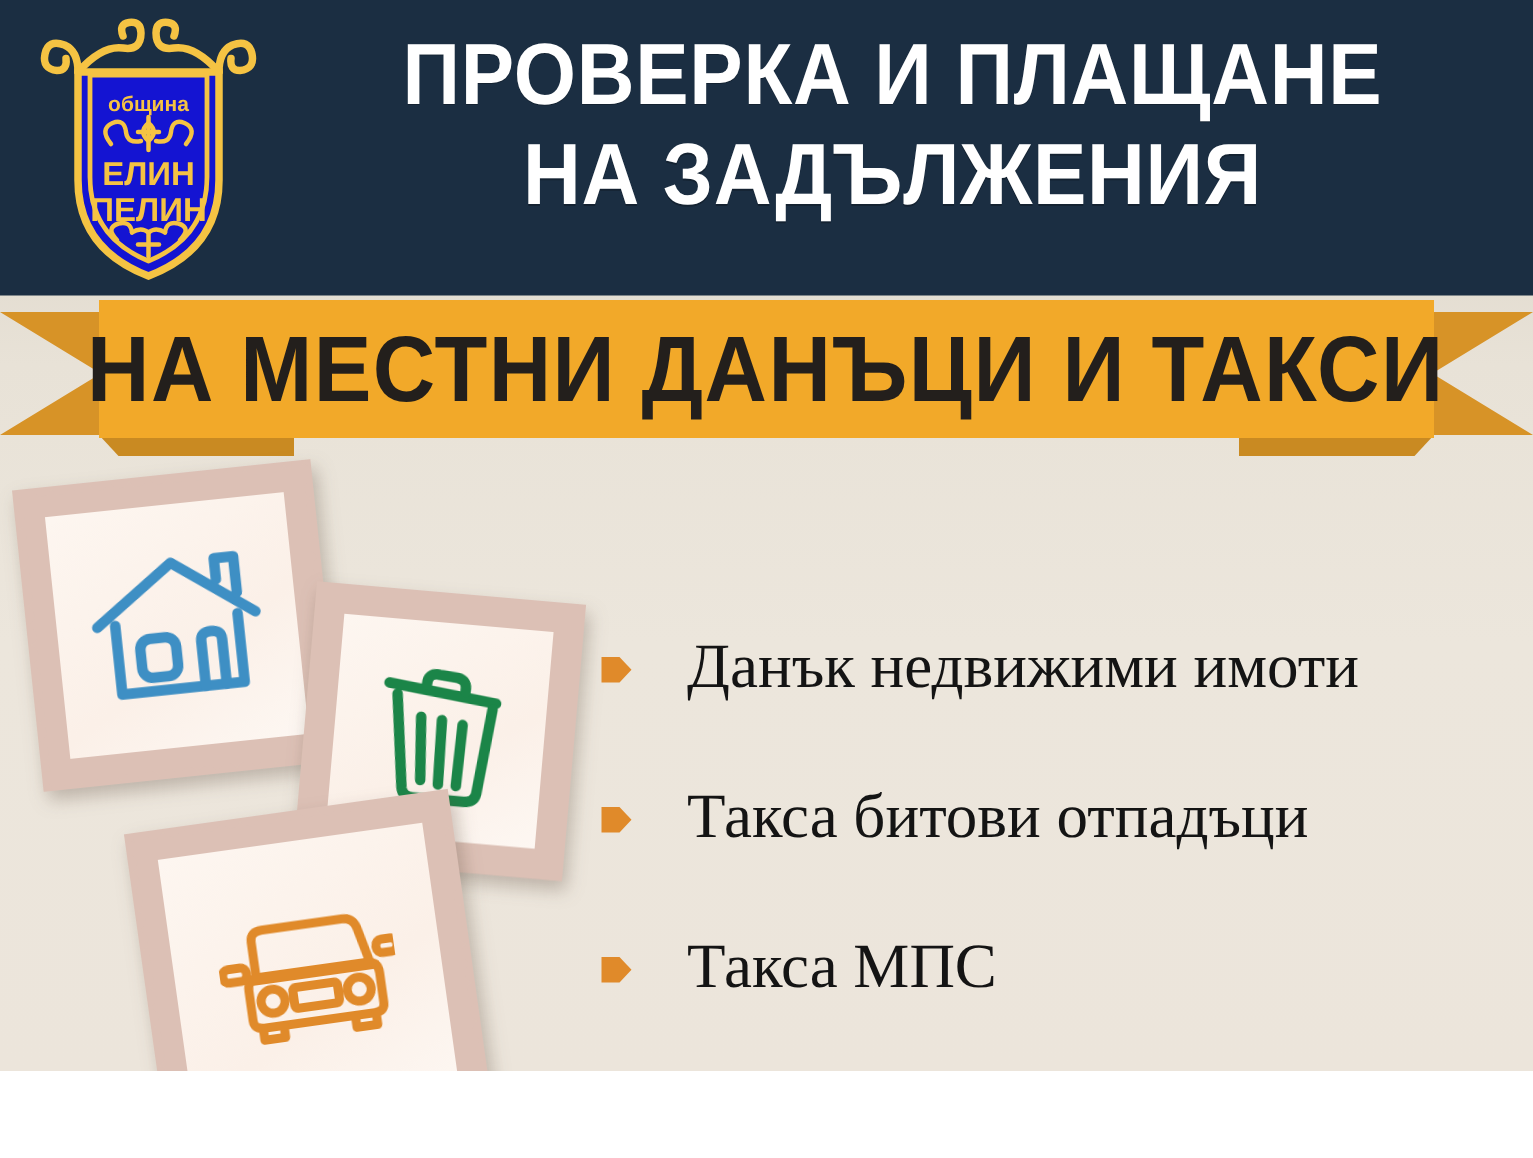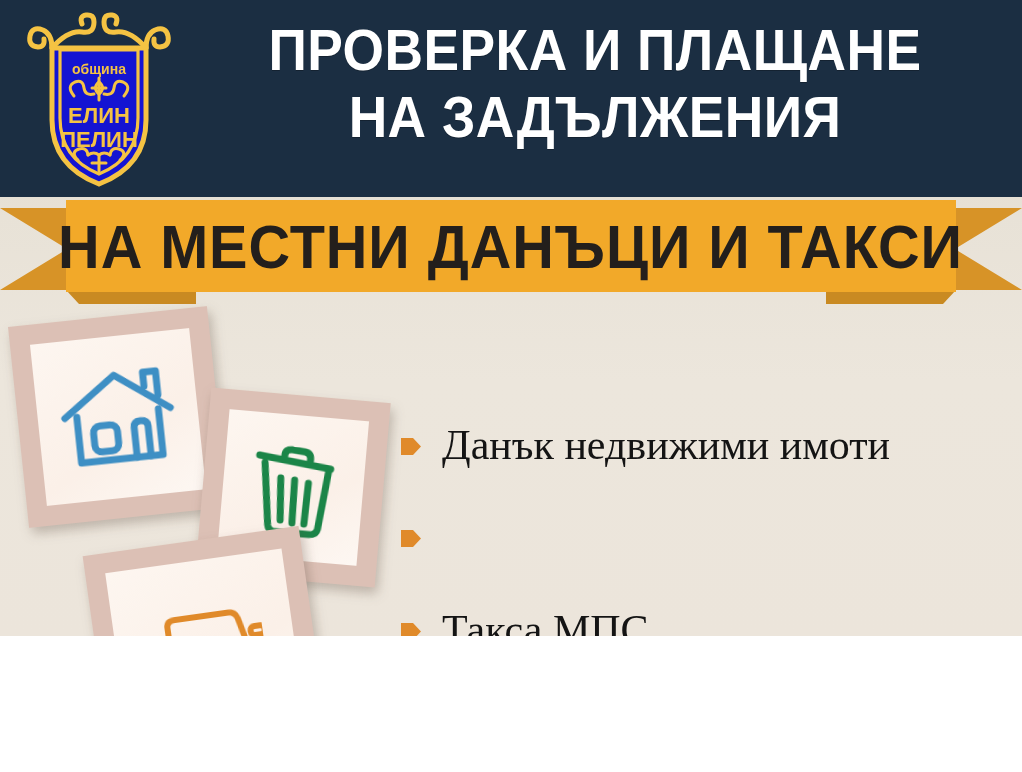--- a/index.html
+++ b/index.html
@@ -2,21 +2,21 @@
 <html><head>
 <meta charset="utf-8">
 <style>
   html,body{margin:0;padding:0;}
   body{
     width:1022px;height:772px;overflow:hidden;
     font-family:"Liberation Sans",sans-serif;
     background:#ffffff;
   }
   .poster{
-    position:relative;width:1022px;height:636px;overflow:hidden;
+    position:relative;width:1022px;height:714px;overflow:hidden;
     background:linear-gradient(180deg,#cdc6b8 0%,#ddd6c9 14%,#e8e2d7 34%,#ece6dc 60%,#ece5db 100%);
   }
 
   
   .header-band{
     position:absolute;left:0;top:0;width:1022px;height:197px;
     background:#1b2e42;
   }
   .header-title{
     position:absolute;left:180px;top:16px;width:830px;
@@ -84,21 +84,21 @@
     display:flex;align-items:center;justify-content:center;
   }
   .stamp-inner svg{display:block;}
 
   #stamp-house{left:18px;top:316px;width:200px;height:202px;transform:rotate(-6deg);}
   #stamp-trash{left:203px;top:395px;width:180px;height:185px;transform:rotate(5deg);}
   #stamp-car{left:97px;top:540px;width:218px;height:222px;transform:rotate(-8deg);}
 
   
   .bullets{position:absolute;left:400px;top:424px;width:610px;}
-  .bullet-row{display:flex;align-items:center;margin-bottom:58px;}
+  .bullet-row{display:flex;align-items:center;margin-bottom:58px;gap:16px;}
   .bullet-marker{
     width:22px;height:25px;flex:none;margin-right:20px;margin-top:2px;
   }
   .bullet-label{
     font-family:"Liberation Serif","DejaVu Serif",serif;
     font-size:42px;color:#141414;line-height:1;white-space:nowrap;
   }
 </style>
 </head>
 <body>
@@ -210,20 +210,21 @@
       <svg class="bullet-marker" viewBox="0 0 22 25">
         <path d="M1 4 L13 4 L21 12.5 L13 21 L1 21 Z" fill="#e08a2a"></path>
       </svg>
       <span class="bullet-label">Данък недвижими имоти</span>
     </div>
 
     <div class="bullet-row">
       <svg class="bullet-marker" viewBox="0 0 22 25">
         <path d="M1 4 L13 4 L21 12.5 L13 21 L1 21 Z" fill="#e08a2a"></path>
       </svg>
+      <span class="bullet-label">Такса битови отпадъци</span>
     </div>
 
     <div class="bullet-row">
       <svg class="bullet-marker" viewBox="0 0 22 25">
         <path d="M1 4 L13 4 L21 12.5 L13 21 L1 21 Z" fill="#e08a2a"></path>
       </svg>
       <span class="bullet-label">Такса МПС</span>
     </div>
 
   </div>

